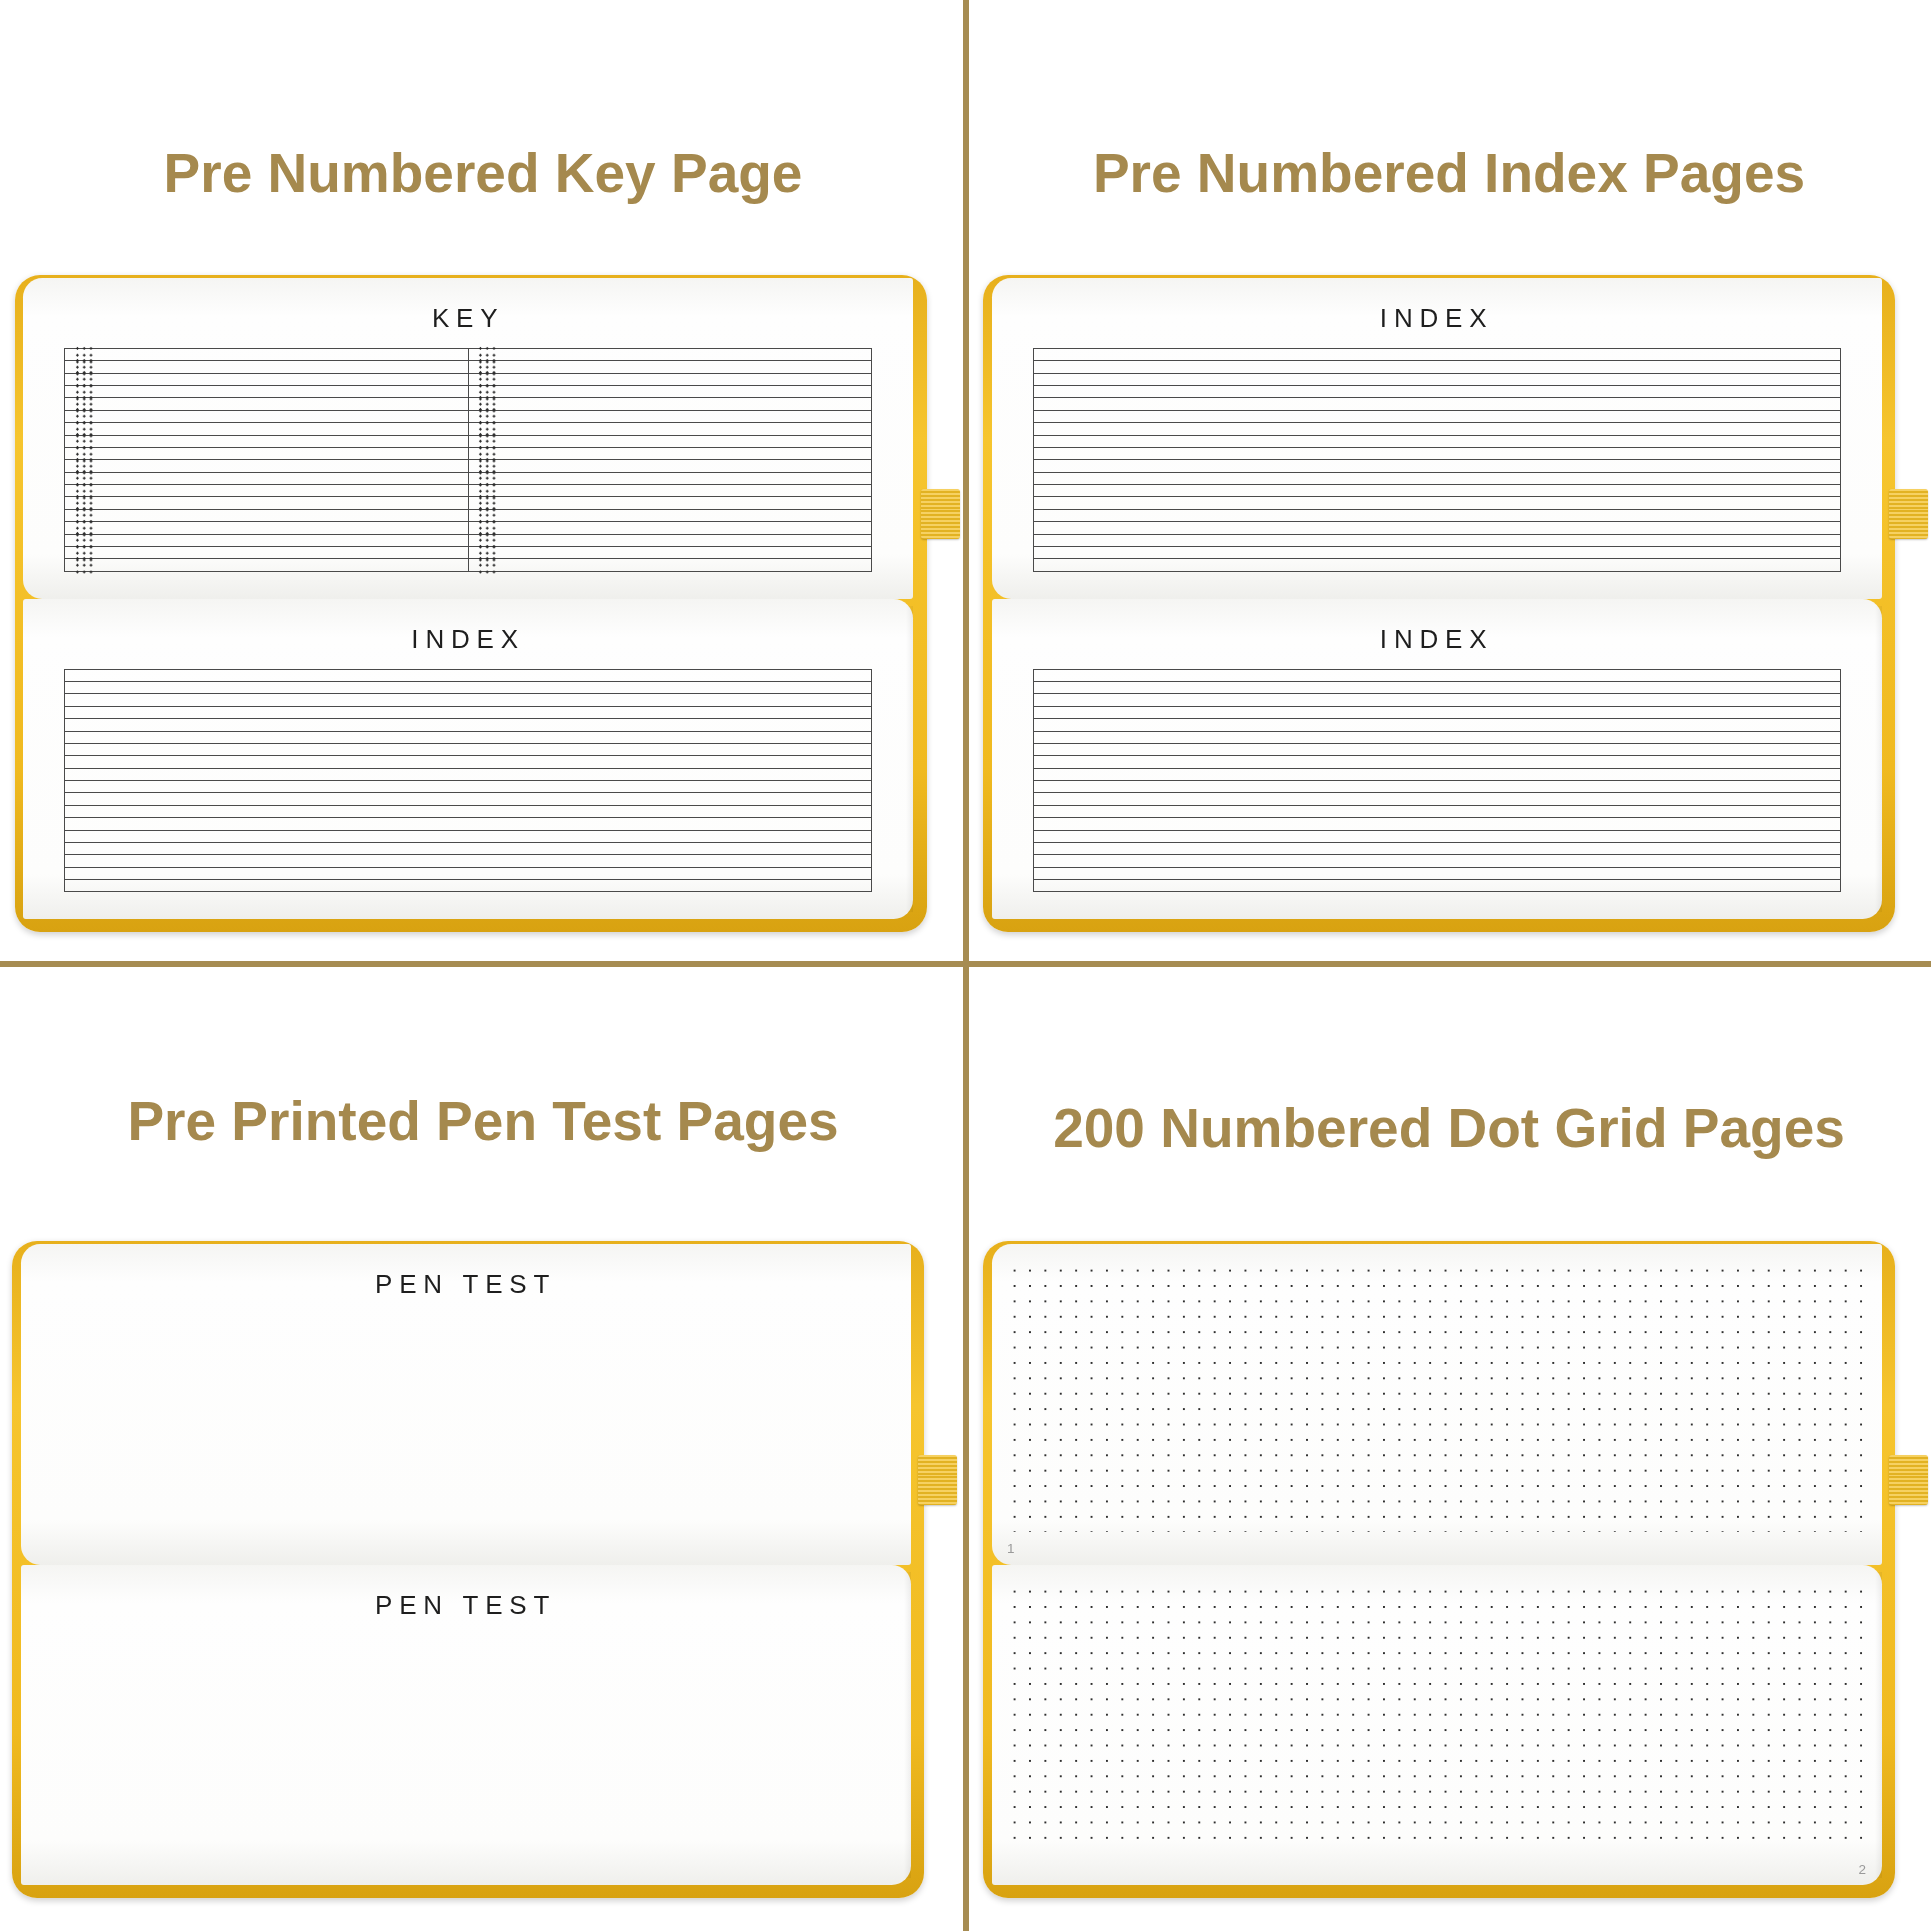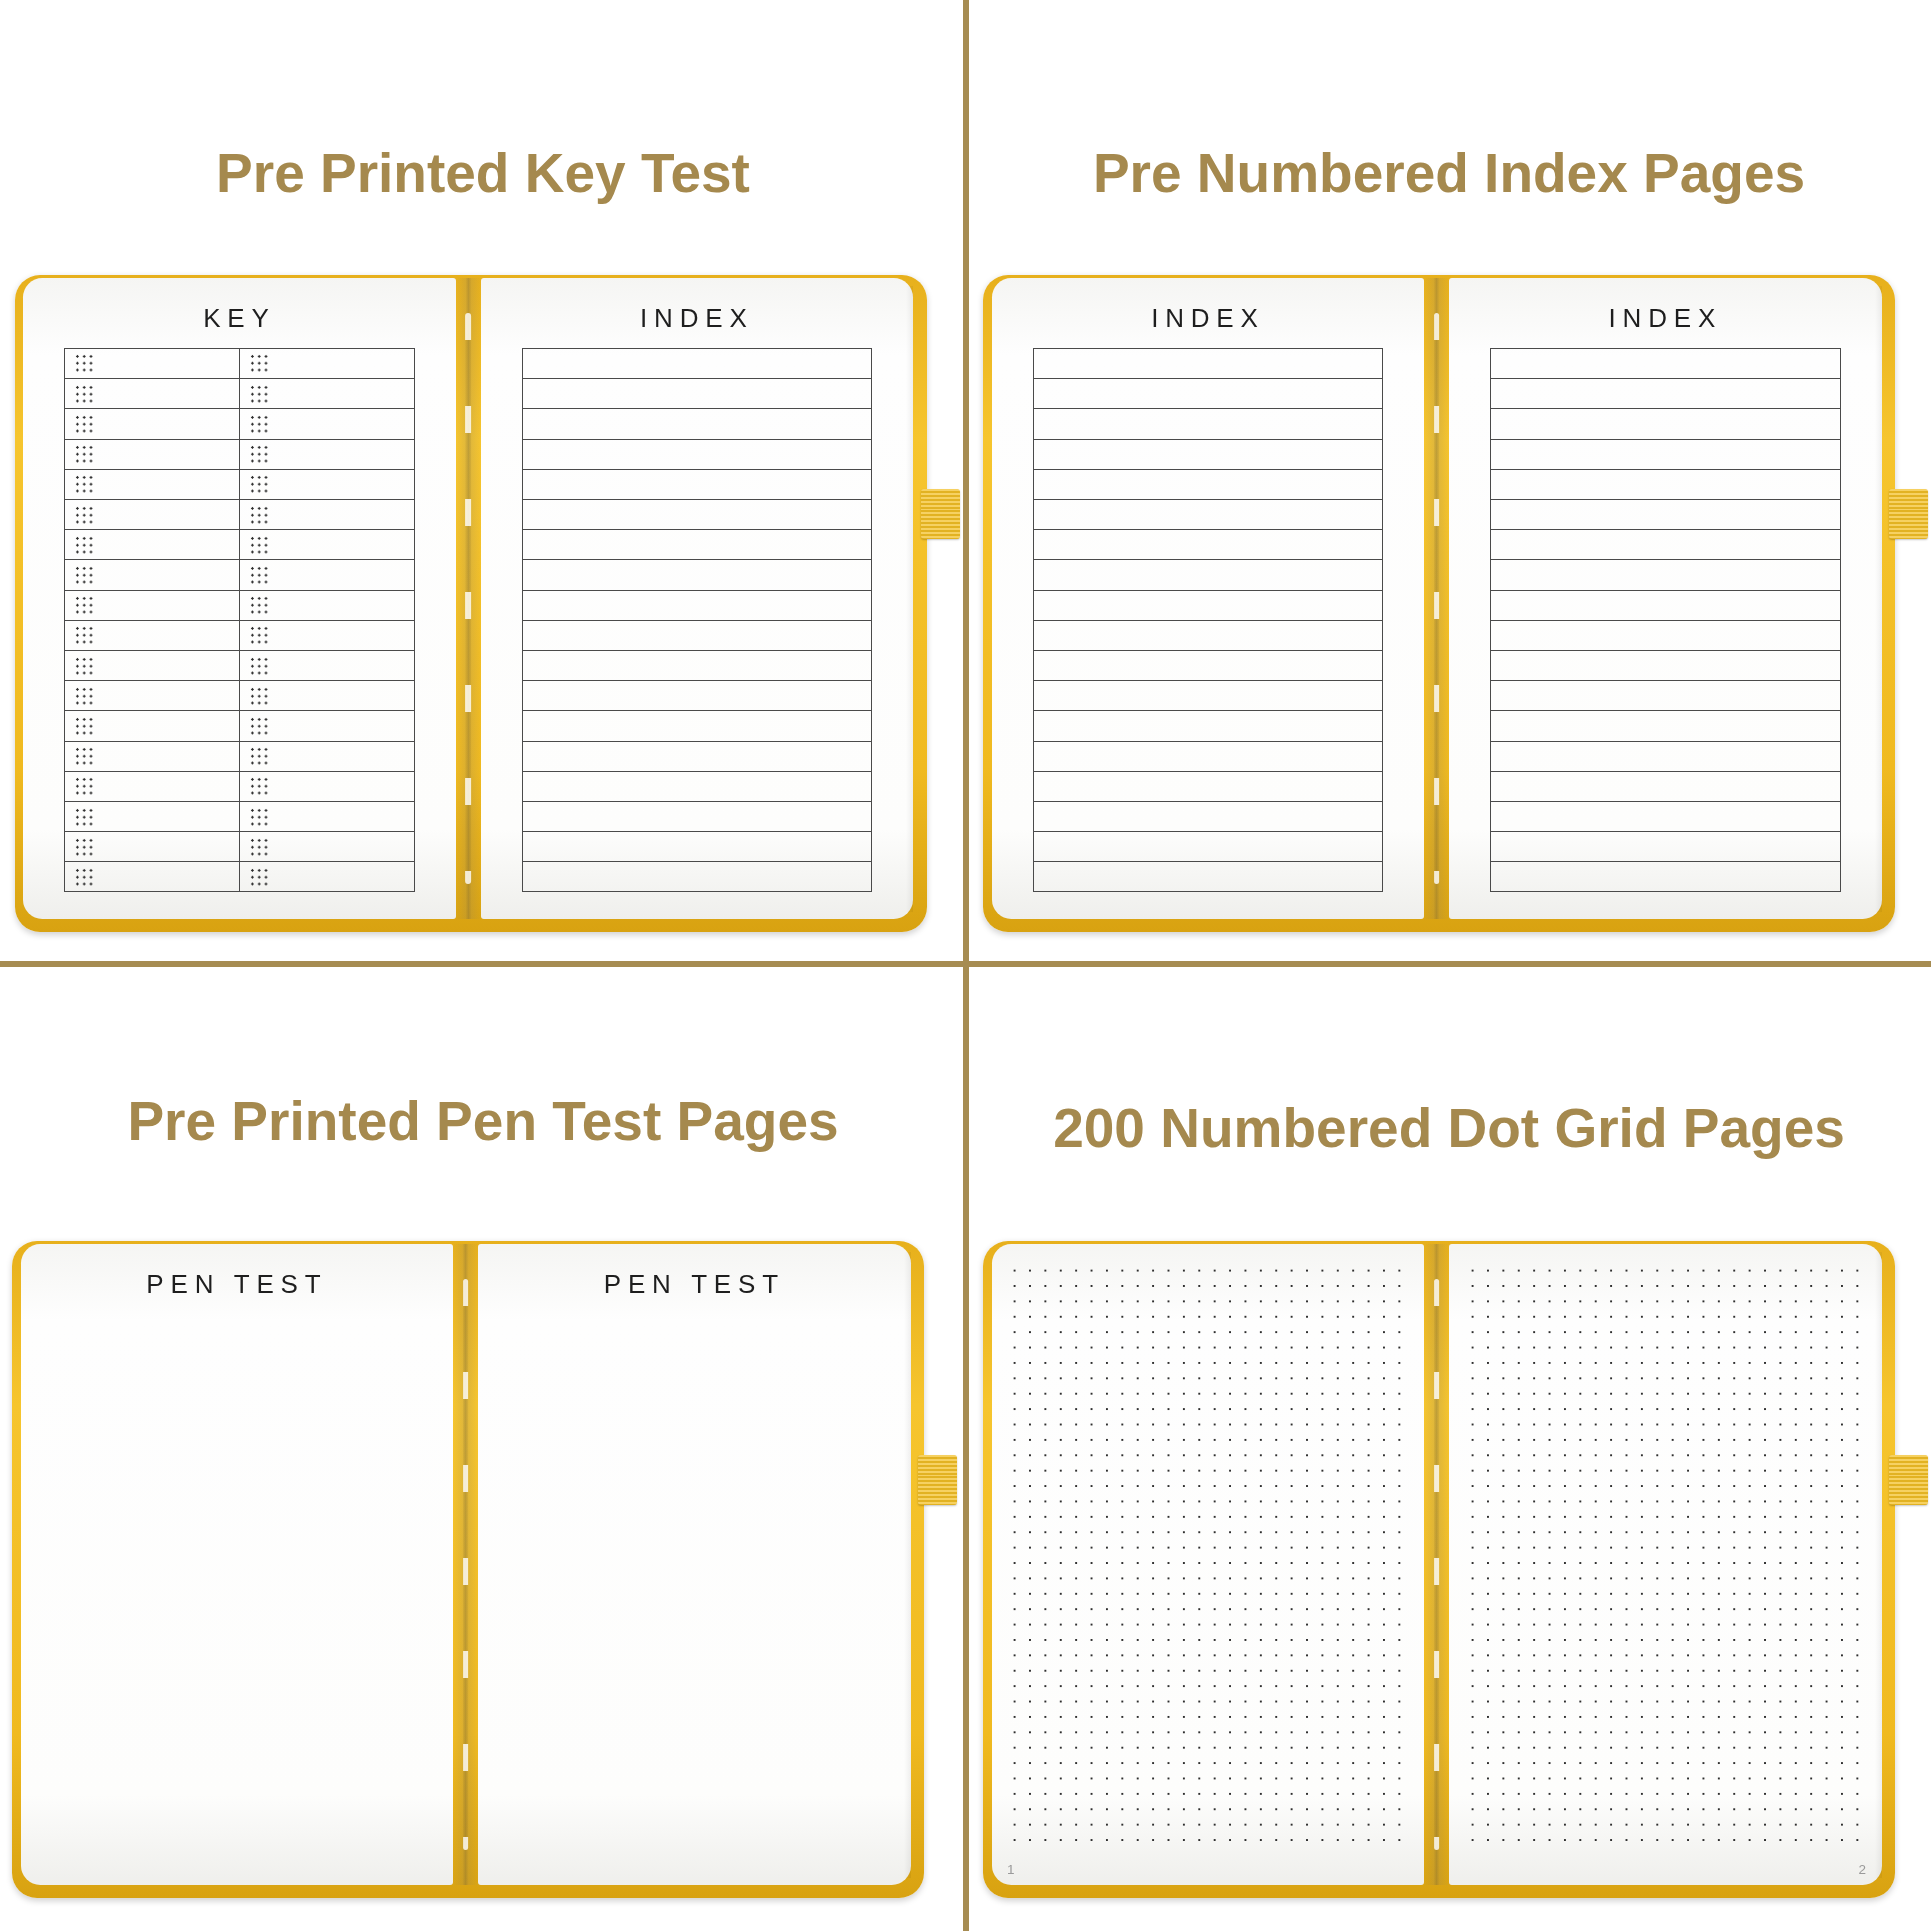--- a/index.html
+++ b/index.html
@@ -33,20 +33,21 @@
   .nb-q4{left:983px;top:1241px;}
 
   .cover{
     position:absolute;inset:0;border-radius:25px;
     background:linear-gradient(180deg,var(--cover1),var(--cover2) 25%,var(--cover3) 75%,var(--cover4));
     box-shadow:0 2.9px 6.8px rgba(0,0,0,0.18);
   }
   .pages{
     position:absolute;left:8.7px;right:13.5px;top:2.9px;bottom:12.6px;
     display:flex;
+    flex-direction:column;
   }
   .page{
     flex:1;position:relative;
     background:linear-gradient(180deg,#f5f5f3,#fefefe 12%,#fdfdfc 86%,#efefec);
   }
   .page.left{border-radius:19.3px 2.9px 2.9px 19.3px;}
   .page.right{border-radius:2.9px 19.3px 19.3px 2.9px;}
   .page.right::after{ 
     content:"";position:absolute;right:0;top:7.7px;bottom:7.7px;width:6.8px;
     background:linear-gradient(90deg,rgba(0,0,0,0) ,rgba(0,0,0,0.06));
@@ -94,21 +95,21 @@
     background-image:repeating-linear-gradient(180deg,rgba(255,255,255,0.28) 0 1.9px,rgba(0,0,0,0.07) 1.9px 3.9px);
     box-shadow:0 1px 1.9px rgba(0,0,0,0.22);
   }
 </style>
 </head>
 <body>
 
 <div class="divider-v"></div>
 <div class="divider-h"></div>
 
-<h2 class="section-title t-q1">Pre Printed Key Test</h2>
+<h2 class="section-title t-q1">Pre Numbered Key Page</h2>
 <div class="notebook nb-q1">
   <div class="cover"></div>
   <div class="pen-loop"></div>
   <div class="pages">
     <div class="page left">
       <div class="page-header">KEY</div>
       <div class="ptable" id="key-table-body">
           <div class="trow">
             <div class="tcell">
               <span class="dots"></span>

